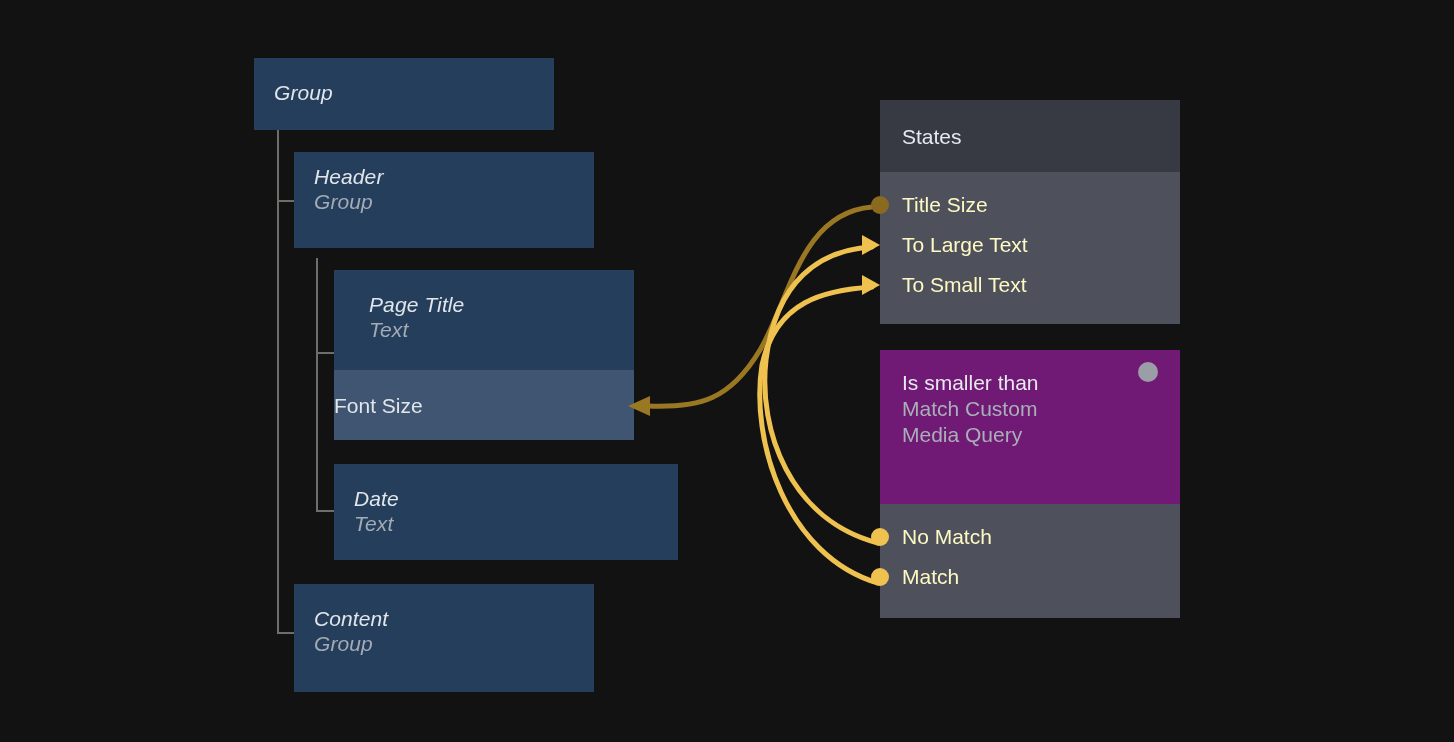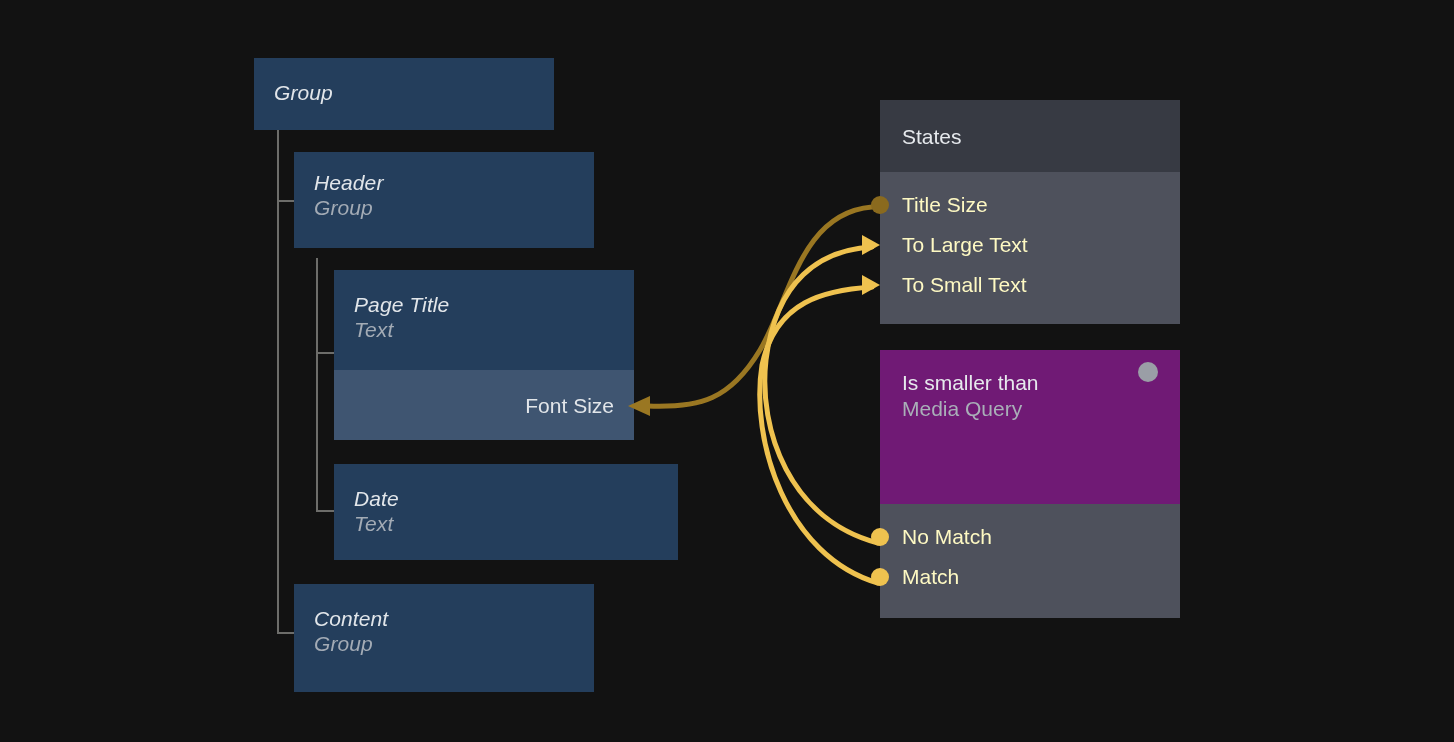--- a/index.html
+++ b/index.html
@@ -44,21 +44,20 @@
     padding: 0 20px;
     font-style: italic;
   }
   .prop-row {
     position: absolute;
     left: 0;
     right: 0;
     background: #3f5571;
     display: flex;
     align-items: center;
-    justify-content: flex-end;
     padding-right: 20px;
     box-sizing: border-box;
   }
   .prop-label {
     color: #e2e6ea;
     font-size: 21px;
     line-height: 25px;
   }
 
   .tree-line {
@@ -168,27 +167,27 @@
   <div class="tree-line tree-v" style="left:316px; top:362px; height:150px;"></div>
   <div class="tree-line tree-h" style="left:316px; top:510px; width:18px;"></div>
 
   <div class="node" style="left:254px; top:58px; width:300px; height:72px;">
     <div class="node-pad" style="padding-top:22px;">
       <div class="node-title">Group</div>
     </div>
   </div>
 
   <div class="node" style="left:294px; top:152px; width:300px; height:96px;">
-    <div class="node-pad" style="padding-top:18px;">
+    <div class="node-pad" style="padding-top:12px;">
       <div class="node-title">Header</div>
       <div class="node-sub">Group</div>
     </div>
   </div>
 
-  <div class="node" style="left:334px; top:270px; width:300px; height:170px;">
+  <div class="node" style="left:334px; top:270px; width:300px; height:170px;padding-left:15px;">
     <div class="node-pad" style="padding-top:22px;">
       <div class="node-title">Page Title</div>
       <div class="node-sub">Text</div>
     </div>
     <div class="prop-row" style="top:100px; height:70px;">
       <span class="prop-label">Font Size</span>
     </div>
   </div>
 
   <div class="node" style="left:334px; top:464px; width:344px; height:96px;">
@@ -235,20 +234,21 @@
         <span class="port-arrow"></span>
         <span class="port-label">To Small Text</span>
       </div>
     </div>
   </div>
 
   <div class="panel" style="left:880px; top:350px; width:300px; height:268px;">
     <div class="panel-head mq" style="height:154px; padding-top:20px; position:relative;">
       <div class="indicator-dot" style="right:22px; top:12px;"></div>
       <div class="mq-title">Is smaller than</div>
+      <div class="mq-sub">Match Custom</div>
       <div class="mq-sub">Media Query</div>
     </div>
     <div class="panel-body" style="height:114px; padding-top:13px;">
 
       <div class="port-row">
         <span class="port-dot bright"></span>
         <span class="port-label">No Match</span>
       </div>
 
       <div class="port-row">

